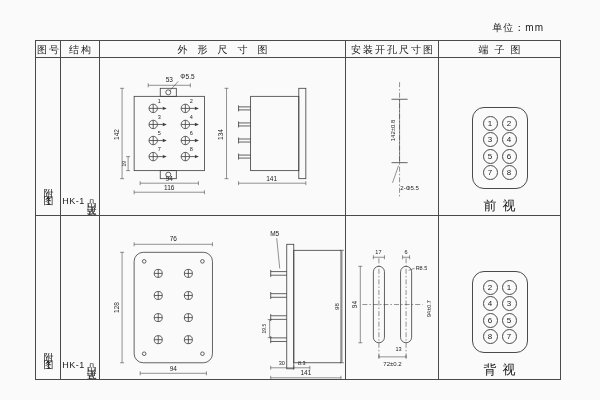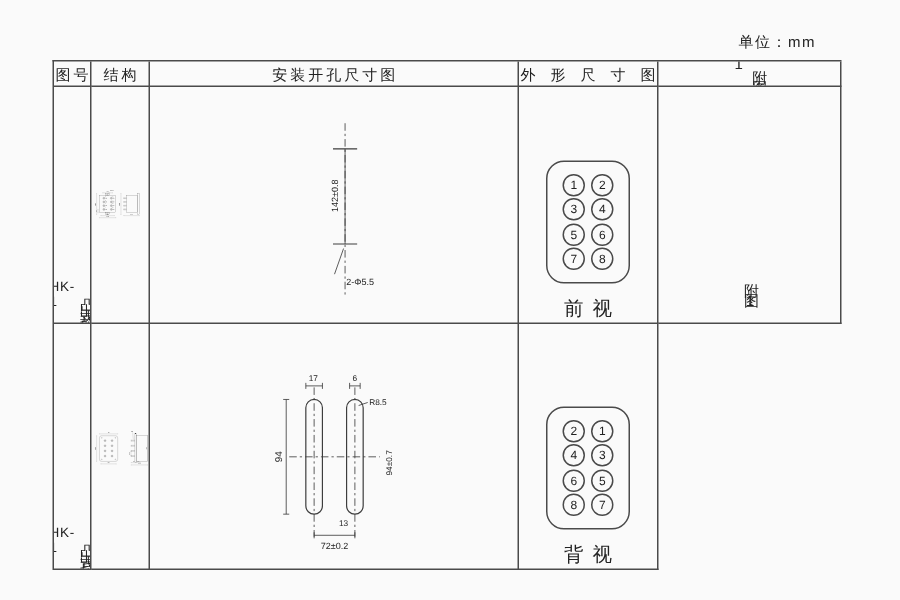--- a/index.html
+++ b/index.html
@@ -42,24 +42,27 @@
 
 <div class="tbl">
 
   <div class="cell">
       <span class="hd ls2">图号</span>
     </div>
   <div class="cell">
       <span class="hd ls2">结构</span>
     </div>
   <div class="cell">
+      <span class="hd ls10">外形尺寸图</span>
+    </div>
+  <div class="cell">
       <span class="hd ls2">安装开孔尺寸图</span>
     </div>
   <div class="cell">
-      <span class="hd ls10">外形尺寸图</span>
+      <span class="hd ls6">端子图</span>
     </div>
 
   <div class="cell">
     <span class="vtext figno">附图1</span>
   </div>
 
   <div class="cell structcol">
     <span class="model">HK-1</span>
     <span class="vtext sdesc">凸出式前接线</span>
   </div>

